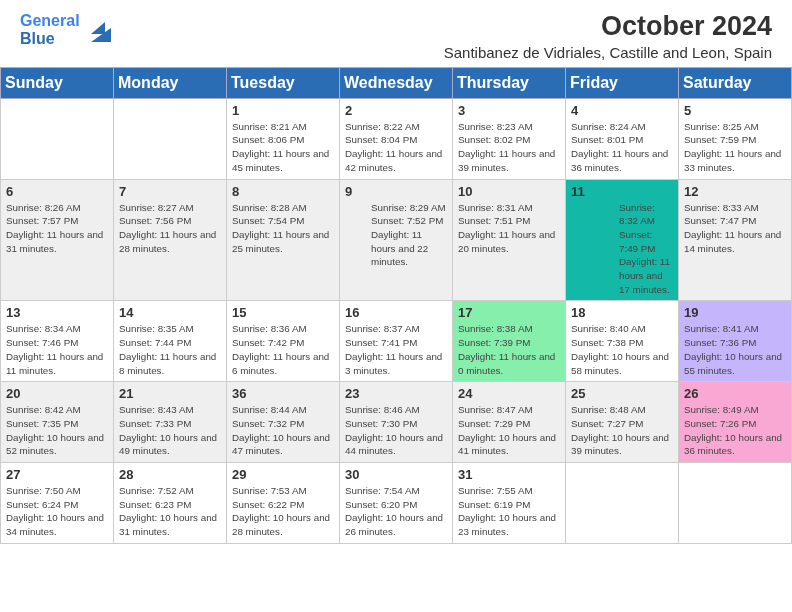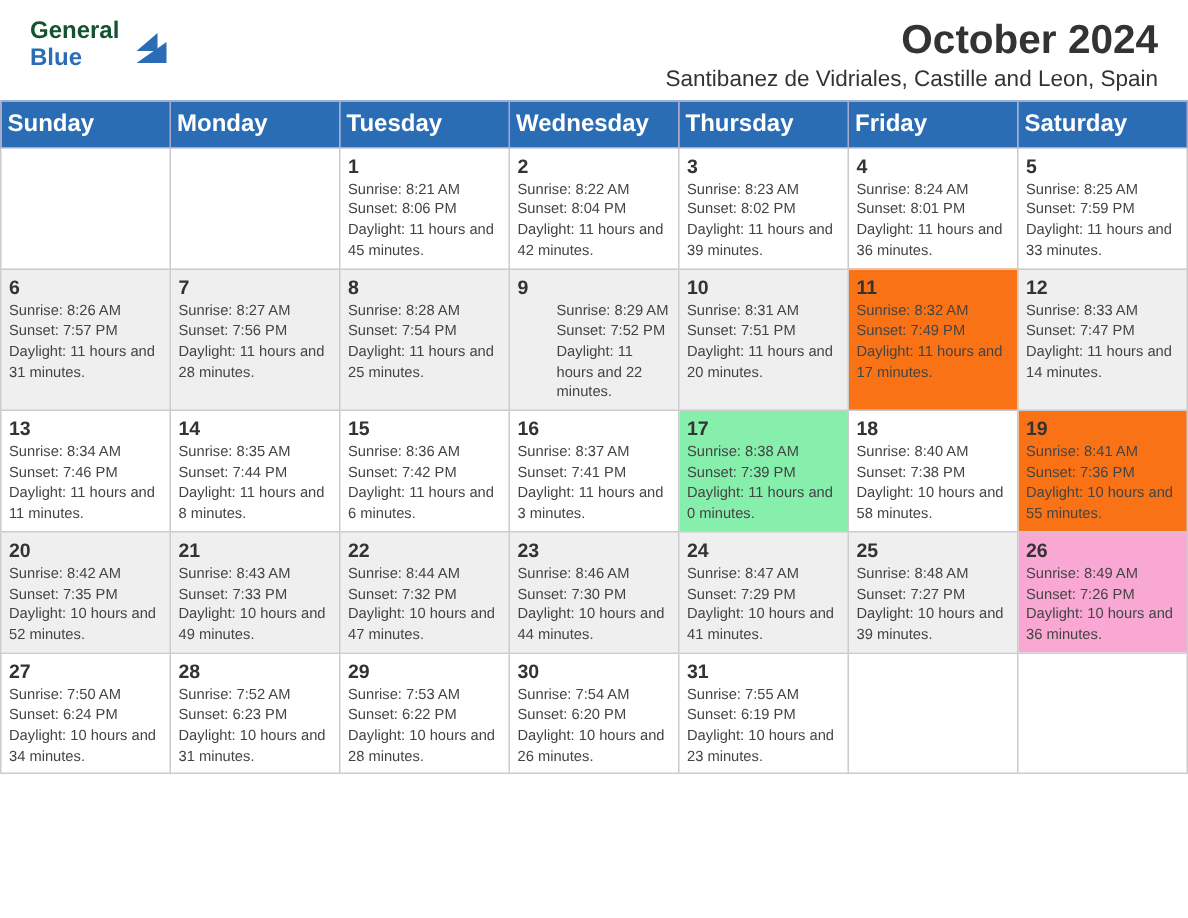--- a/index.html
+++ b/index.html
@@ -13,21 +13,21 @@
     .header {
       display: flex;
       align-items: flex-start;
       justify-content: space-between;
       padding: 12px 20px 6px 20px;
     }
     .logo {
       display: flex;
       align-items: center;
     }
-    .logo-general { color: #14532d; }
+    .logo-general { color: #3b82f6; }
     .logo-blue { color: #2a6db5; }
     .title-section {
       text-align: right;
     }
     .main-title {
       font-size: 27px;
       font-weight: bold;
       color: #333;
       line-height: 1.1;
     }
@@ -173,23 +173,23 @@
           <div class="day-info" style="white-space: pre-line; margin-left: 26px;">Sunrise: 8:29 AM
 Sunset: 7:52 PM
 Daylight: 11 hours and 22 minutes.</div>
         </td>
         <td style="background-color: rgb(239, 239, 239);">
           <span class="day-number">10</span>
           <div class="day-info" style="white-space: pre-line;">Sunrise: 8:31 AM
 Sunset: 7:51 PM
 Daylight: 11 hours and 20 minutes.</div>
         </td>
-        <td style="background-color: #f97316;">
+        <td style="background-color: #14b8a6;">
           <span class="day-number">11</span>
-          <div class="day-info" style="white-space: pre-line;">Sunrise: 8:32 AM
+          <div class="day-info" style="white-space: pre-line; margin-left: 48px;">Sunrise: 8:32 AM
 Sunset: 7:49 PM
 Daylight: 11 hours and 17 minutes.</div>
         </td>
         <td style="background-color: rgb(239, 239, 239);">
           <span class="day-number">12</span>
           <div class="day-info" style="white-space: pre-line;">Sunrise: 8:33 AM
 Sunset: 7:47 PM
 Daylight: 11 hours and 14 minutes.</div>
         </td>
       </tr>
@@ -223,42 +223,42 @@
           <div class="day-info" style="white-space: pre-line;">Sunrise: 8:38 AM
 Sunset: 7:39 PM
 Daylight: 11 hours and 0 minutes.</div>
         </td>
         <td style="background-color: rgb(255, 255, 255);">
           <span class="day-number">18</span>
           <div class="day-info" style="white-space: pre-line;">Sunrise: 8:40 AM
 Sunset: 7:38 PM
 Daylight: 10 hours and 58 minutes.</div>
         </td>
-        <td style="background-color: #f97316;">
+        <td style="background-color: #c4b5fd;">
           <span class="day-number">19</span>
           <div class="day-info" style="white-space: pre-line;">Sunrise: 8:41 AM
 Sunset: 7:36 PM
 Daylight: 10 hours and 55 minutes.</div>
         </td>
       </tr>
       <tr>
         <td style="background-color: rgb(239, 239, 239);">
           <span class="day-number">20</span>
           <div class="day-info" style="white-space: pre-line;">Sunrise: 8:42 AM
 Sunset: 7:35 PM
 Daylight: 10 hours and 52 minutes.</div>
         </td>
         <td style="background-color: rgb(239, 239, 239);">
           <span class="day-number">21</span>
           <div class="day-info" style="white-space: pre-line;">Sunrise: 8:43 AM
 Sunset: 7:33 PM
 Daylight: 10 hours and 49 minutes.</div>
         </td>
         <td style="background-color: rgb(239, 239, 239);">
-          <span class="day-number">22</span>
+          <span class="day-number">36</span>
           <div class="day-info" style="white-space: pre-line;">Sunrise: 8:44 AM
 Sunset: 7:32 PM
 Daylight: 10 hours and 47 minutes.</div>
         </td>
         <td style="background-color: rgb(239, 239, 239);">
           <span class="day-number">23</span>
           <div class="day-info" style="white-space: pre-line;">Sunrise: 8:46 AM
 Sunset: 7:30 PM
 Daylight: 10 hours and 44 minutes.</div>
         </td>

